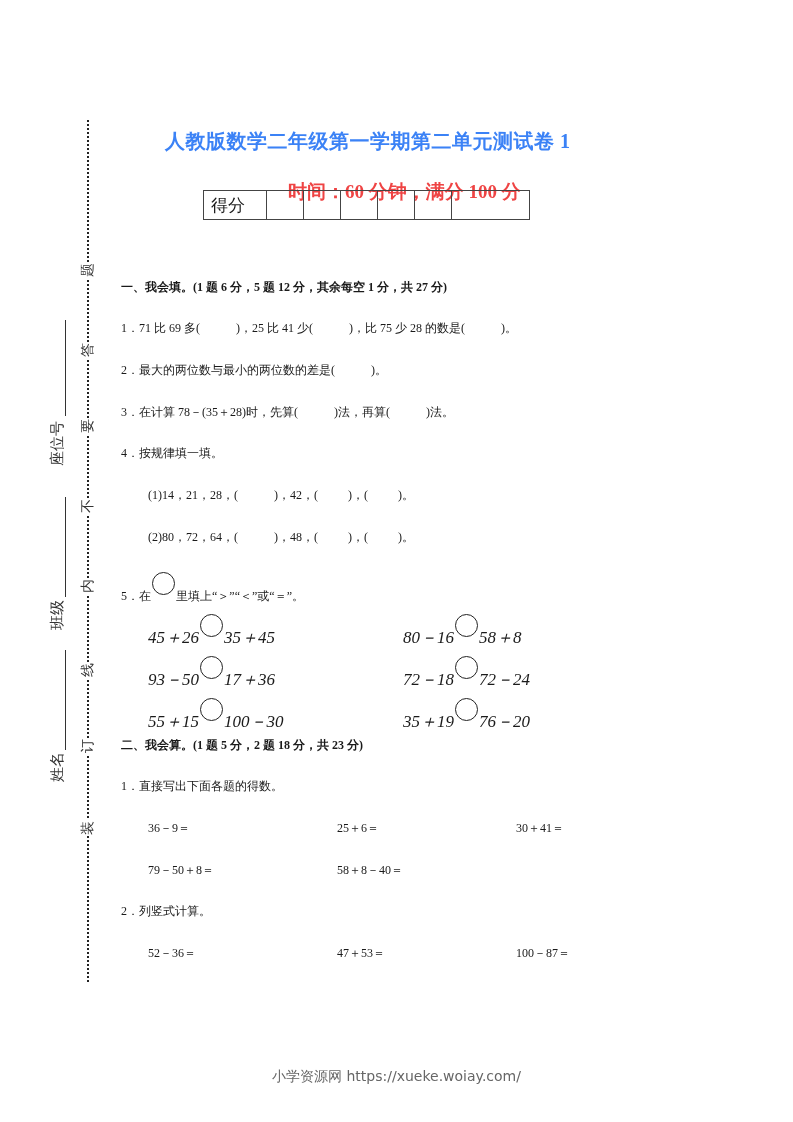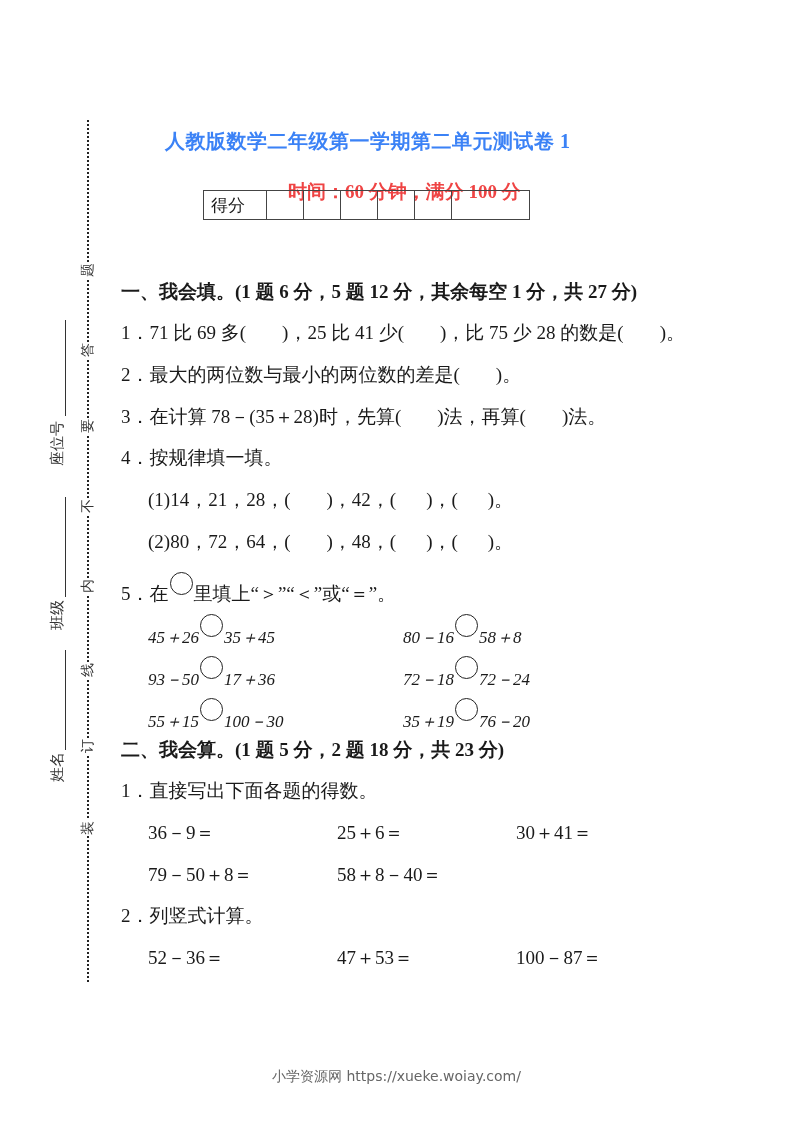--- a/index.html
+++ b/index.html
@@ -22,21 +22,21 @@
     border-collapse: collapse; font-size: 17px;
   }
   table.score td {
     border: 1.2px solid #444; height: 28px; padding: 0 0 0 7px;
     vertical-align: middle; white-space: nowrap;
   }
   table.score td.c0 { width: 55px; }
   table.score td.c1 { width: 36px; text-align: center; padding: 0; }
   table.score td.c7 { width: 70px; }
   .line {
-    left: 121px; font-size: 19px; white-space: nowrap; color: #1a1a1a;
+    left: 121px; font-size: 12px; white-space: nowrap; color: #1a1a1a;
   }
   .heading { font-weight: bold; }
   .ind { left: 148px; }
   .blank { display: inline-block; width: 36px; }
   .blank-s { display: inline-block; width: 30px; }
   
   .dots {
     left: 87px; top: 120px; width: 0; height: 862px;
     border-left: 2.4px dotted #222;
   }

